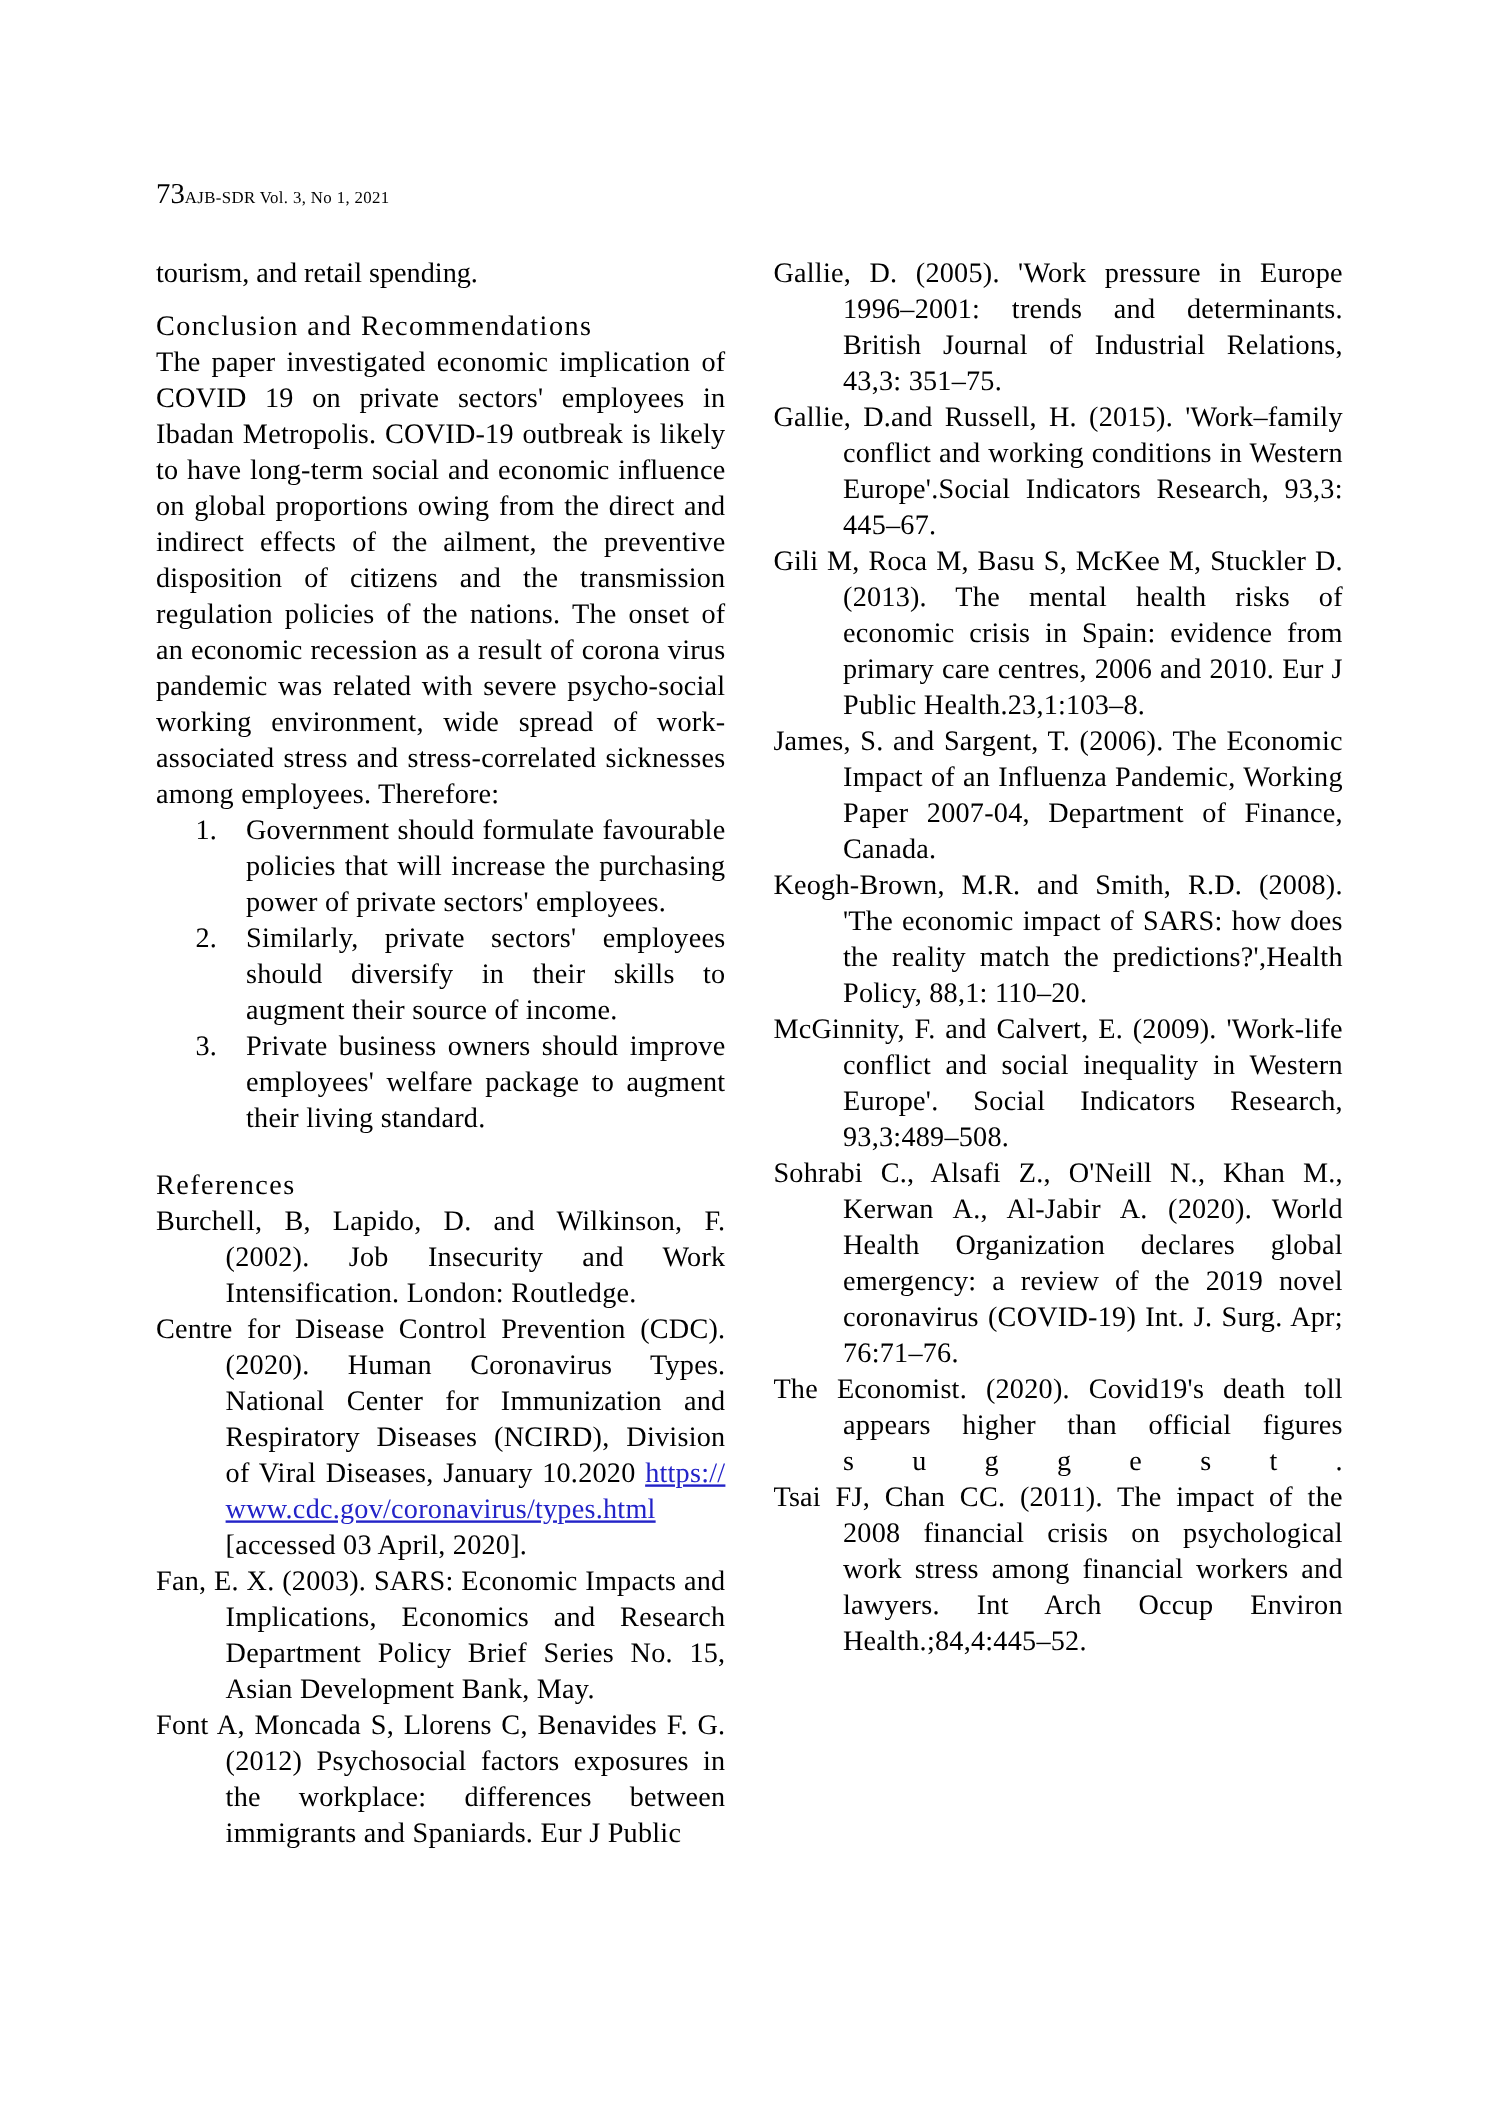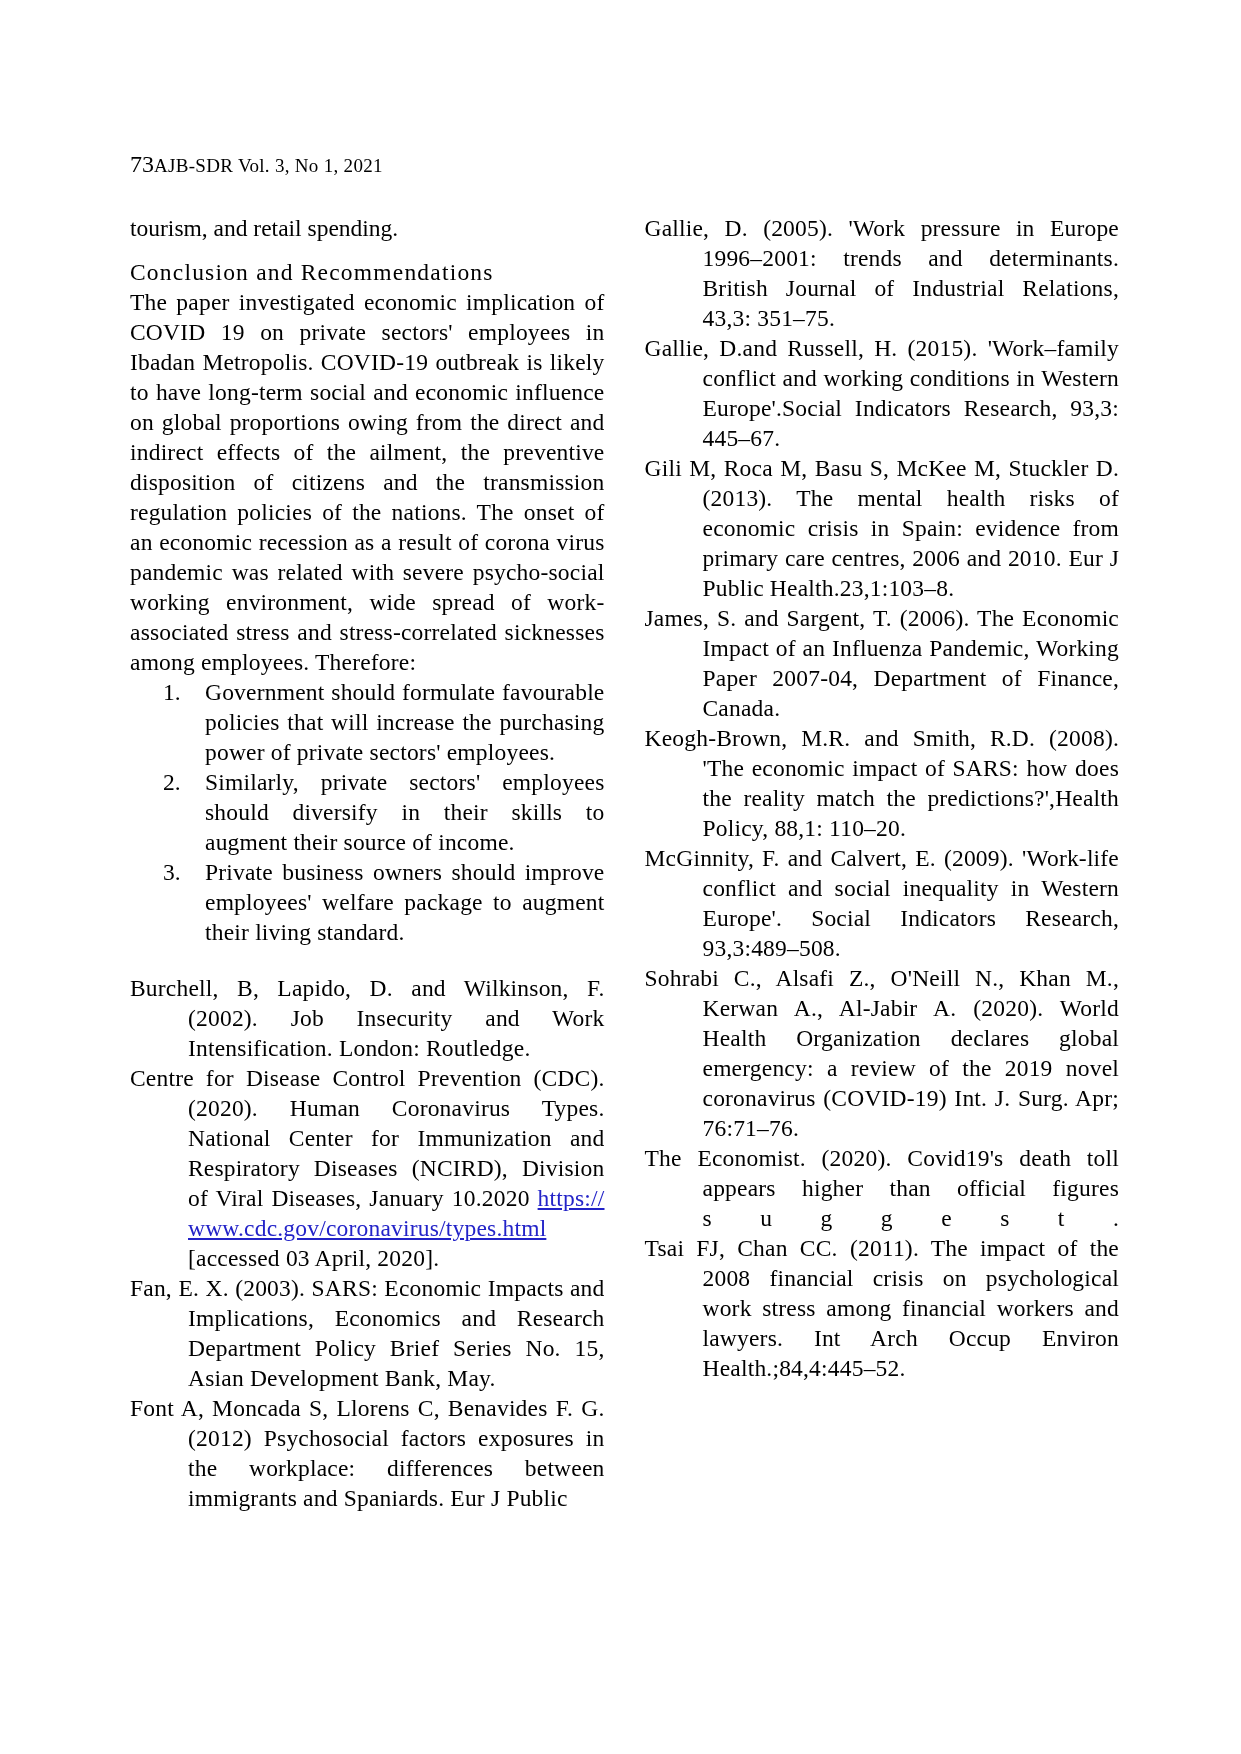--- a/index.html
+++ b/index.html
@@ -14,21 +14,21 @@
     overflow: hidden;
   }
   .page { padding: 106px 122px 0 130px; }
 
   .header {
     display: flex;
     align-items: baseline;
     margin-bottom: 32px;
   }
   .page-number { font-size: 24px; }
-  .journal-info { font-size: 19px; letter-spacing: 0.3px; margin-top: 45px; }
+  .journal-info { font-size: 14px; letter-spacing: 0.3px; margin-top: 45px; }
 
   .columns { display: flex; gap: 40px; }
   .col { width: 477px; }
 
   .frag { text-align: left; }
   .gap-small { height: 14px; }
   .gap-mid { height: 26px; }
 
   .heading { letter-spacing: 1.2px; }
 
@@ -100,20 +100,21 @@
           <div class="rec-item">
             <span class="rec-num">2.</span>
             <span class="rec-text">Similarly, private sectors' employees should diversify in their skills to augment their source of income.</span>
           </div>
           <div class="rec-item">
             <span class="rec-num">3.</span>
             <span class="rec-text">Private business owners should improve employees' welfare package to augment their living standard.</span>
           </div>
         </div>
       <div class="gap-mid"></div>
+      <div class="heading">References</div>
       <div>
           <div class="ref"><span>Burchell, B, Lapido, D. and Wilkinson, F. (2002). Job Insecurity and Work Intensification. London: Routledge.</span></div>
           <div class="ref"><span>Centre for Disease Control Prevention (CDC). (2020). Human Coronavirus Types. National Center for Immunization and Respiratory Diseases (NCIRD), Division of Viral Diseases, January 10.2020 </span><a class="ref-link" style="color: rgb(35, 35, 200);">https://www.cdc.gov/coronavirus/types.html</a><span> [accessed 03 April, 2020].</span></div>
           <div class="ref"><span>Fan, E. X. (2003). SARS: Economic Impacts and Implications, Economics and Research Department Policy Brief Series No. 15, Asian Development Bank, May.</span></div>
           <div class="ref"><span>Font A, Moncada S, Llorens C, Benavides F. G. (2012) Psychosocial factors exposures in the workplace: differences between immigrants and Spaniards. Eur J Public</span></div>
         </div>
     </div>
 
     <div class="col">
       <div>

